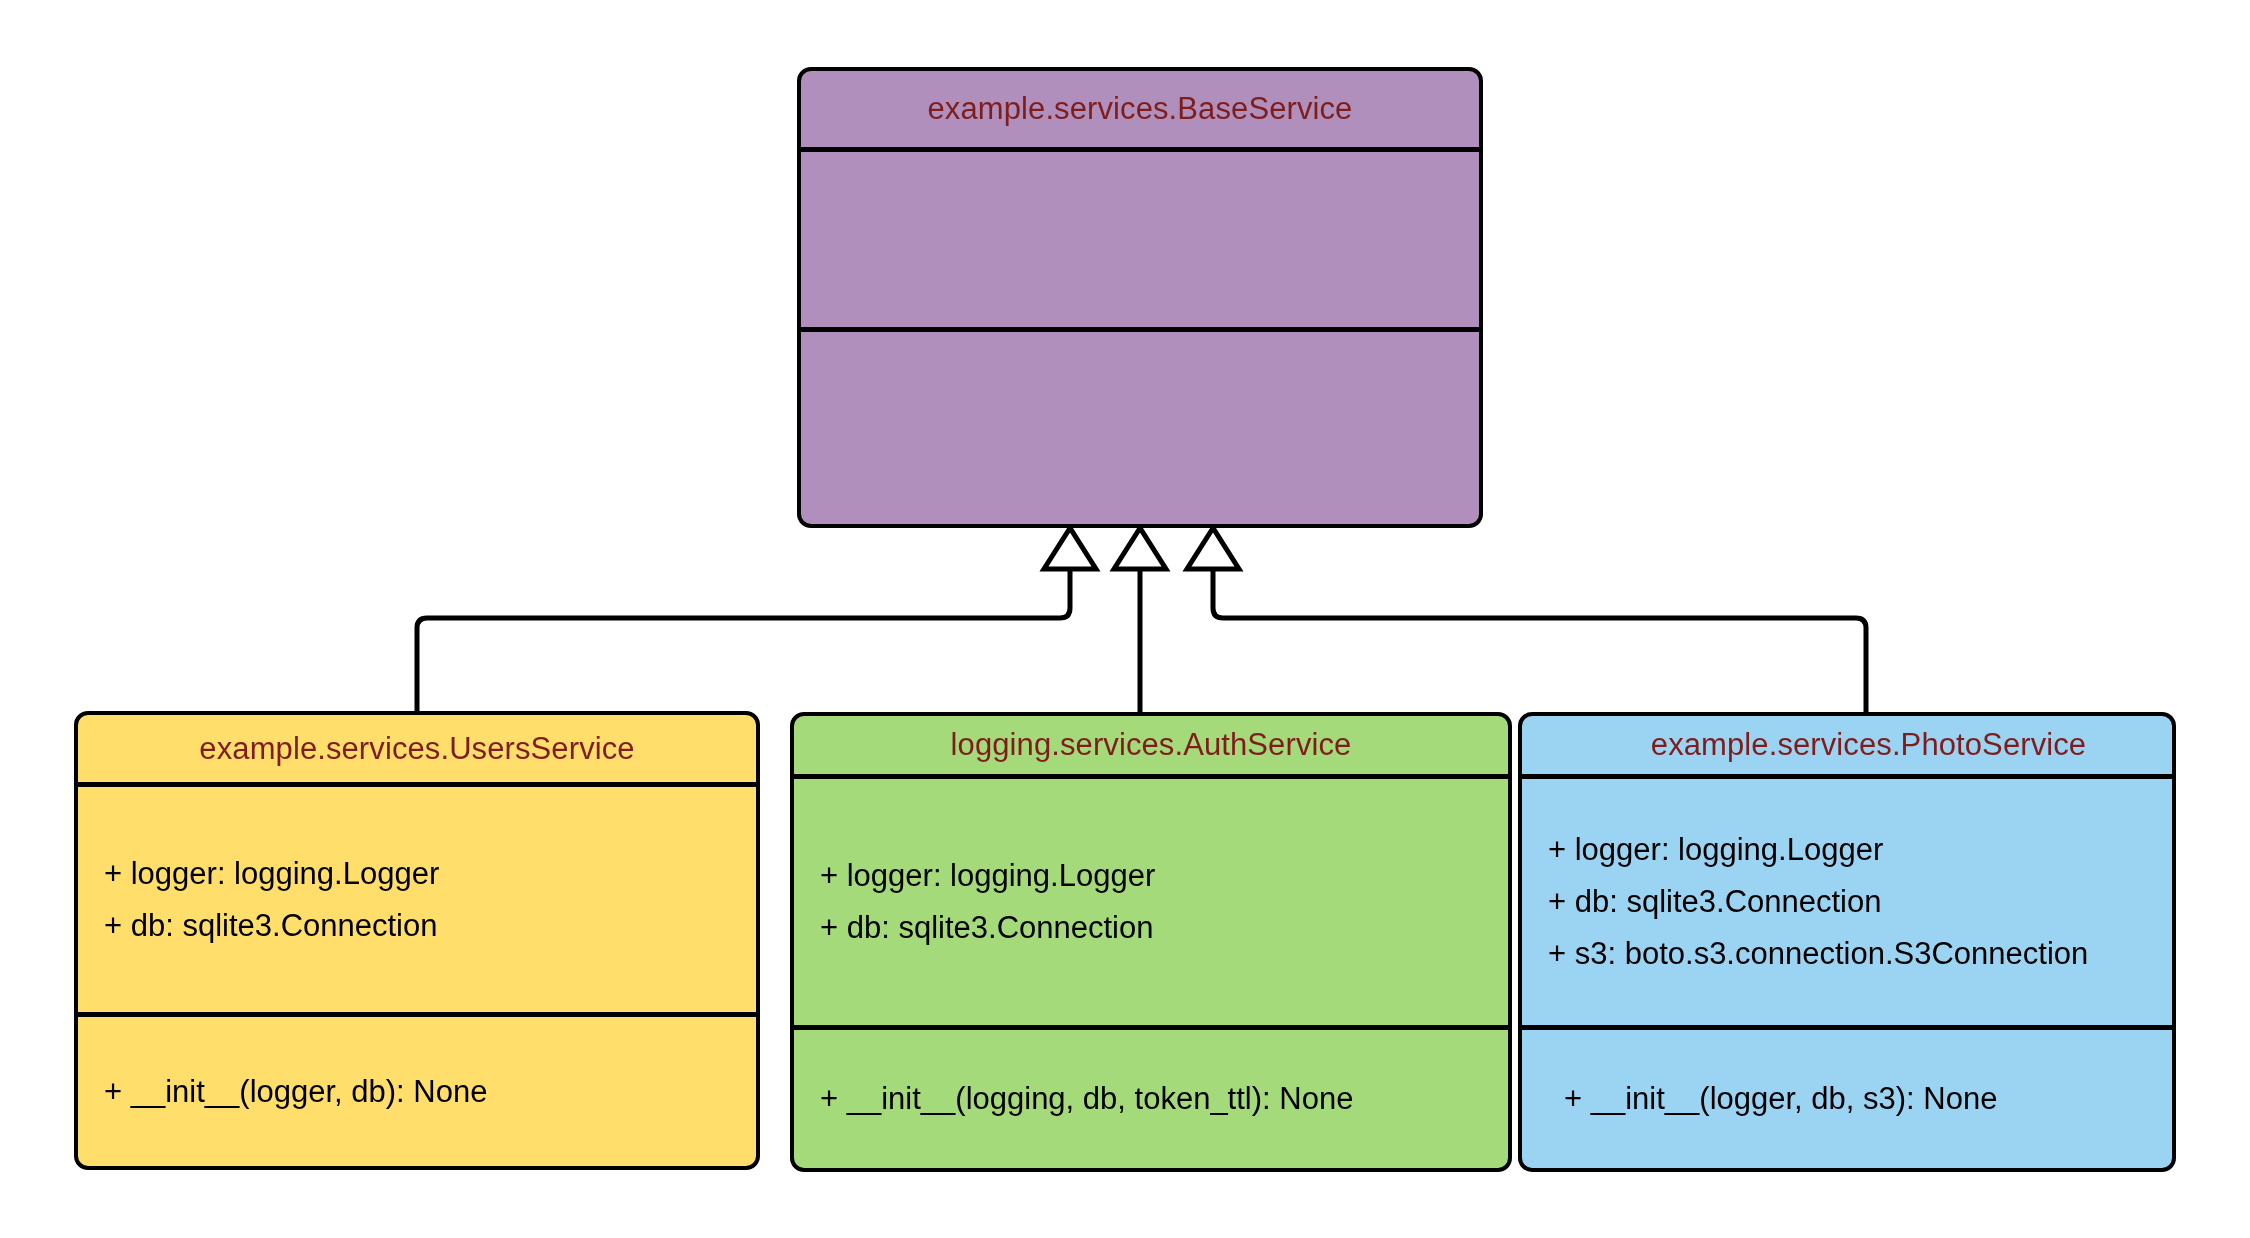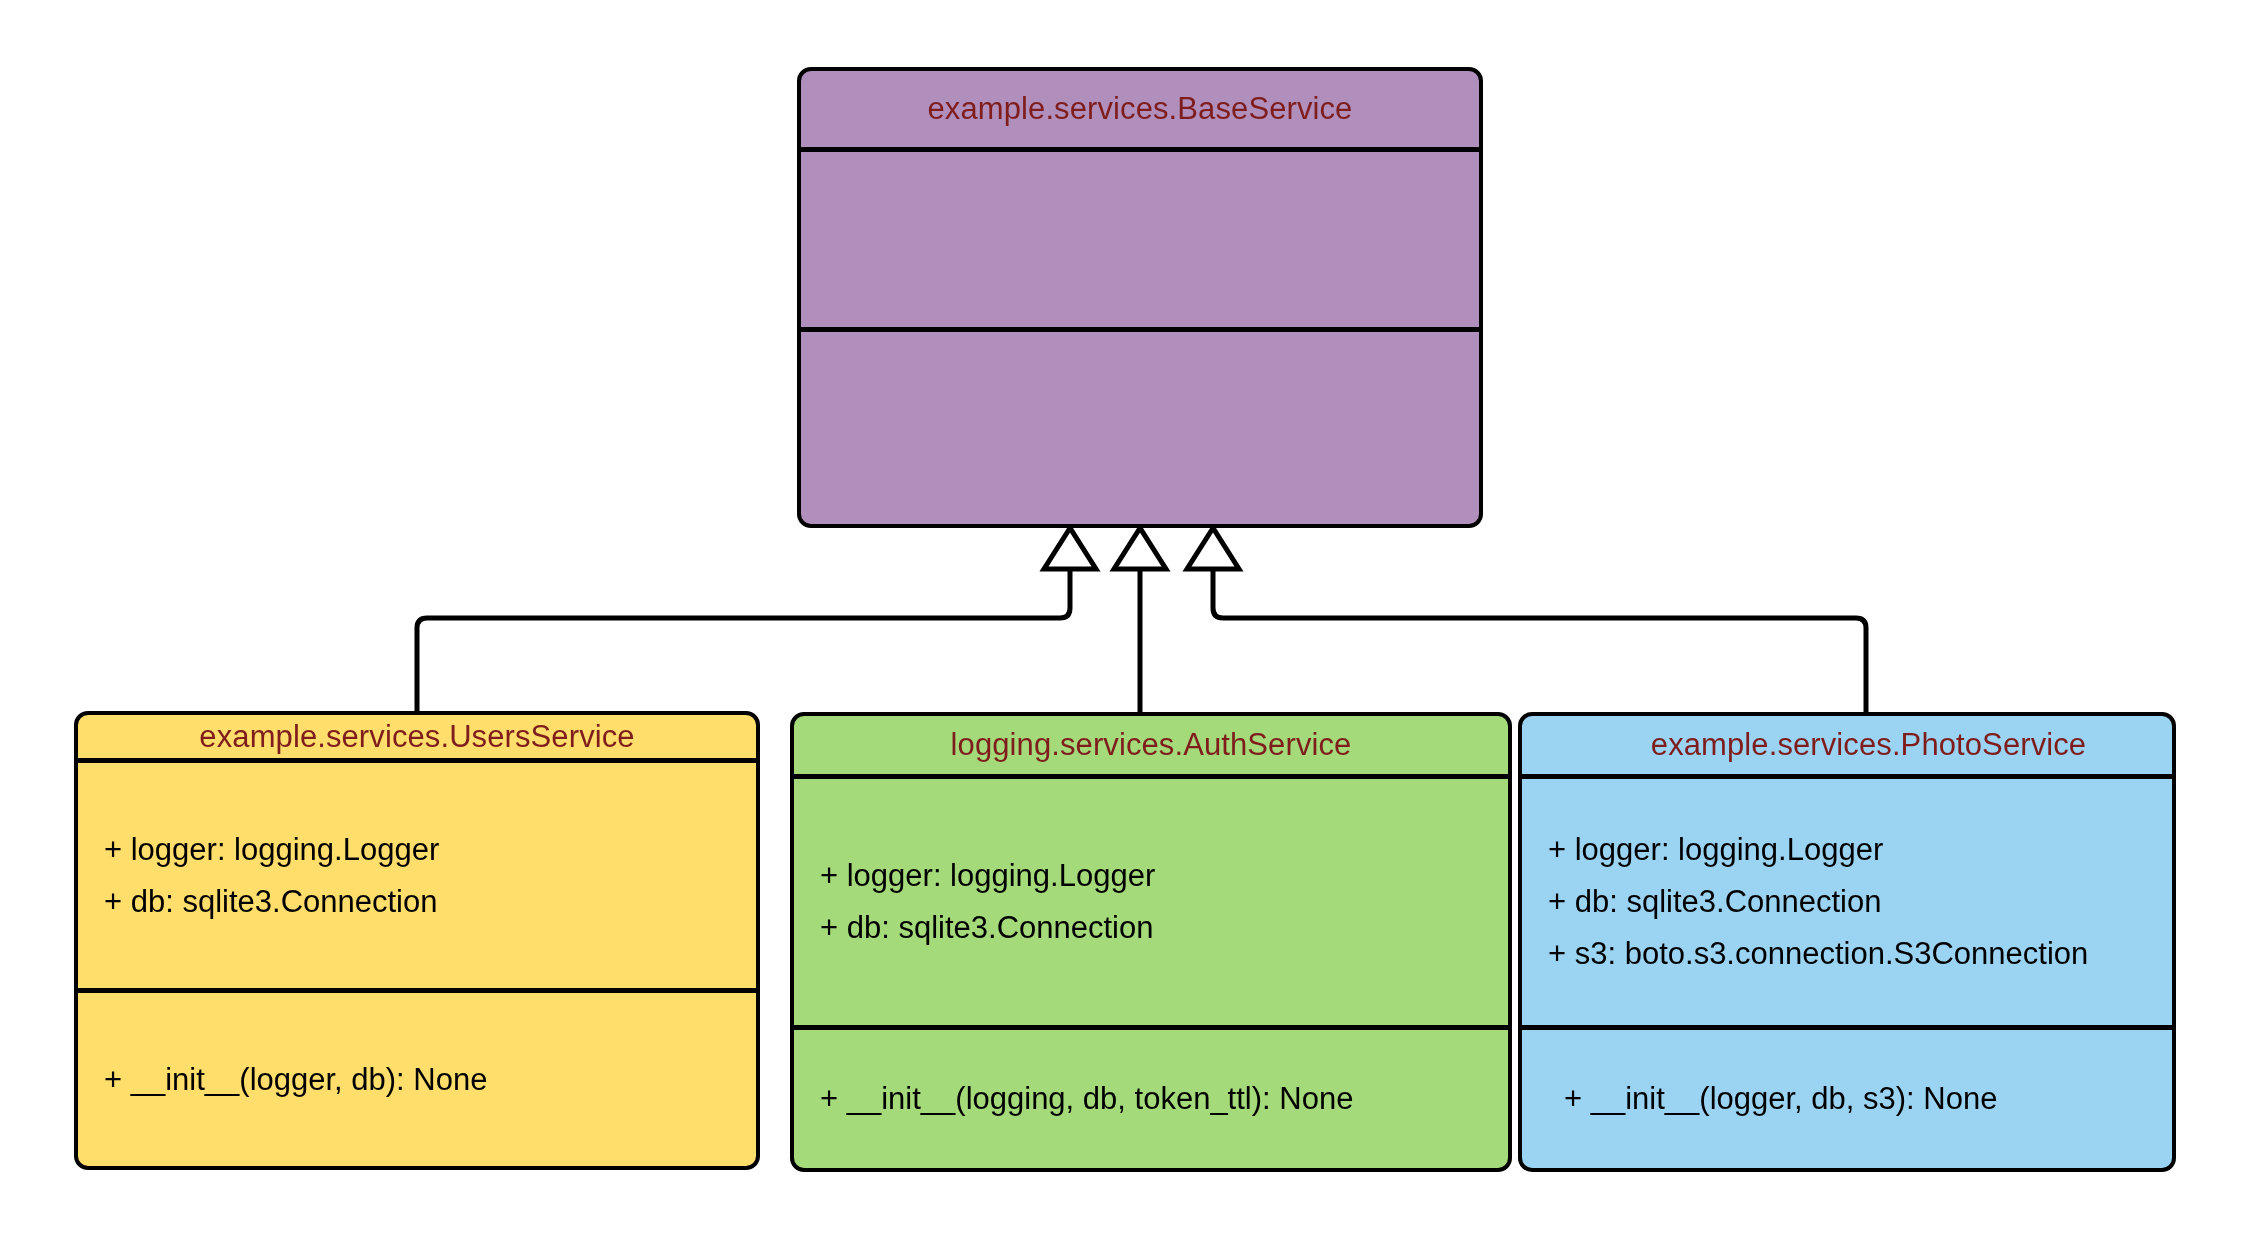--- a/index.html
+++ b/index.html
@@ -81,21 +81,21 @@
   #class-base .compartment.attrs   { height: 180px; }
   #class-base .compartment.methods { flex: 1 1 auto; }
 
   #class-users {
     left: 74px;
     top: 711px;
     width: 686px;
     height: 459px;
     background: #ffde6b;
   }
-  #class-users .compartment.title   { height: 48px; justify-content: center; }
+  #class-users .compartment.title   { height: 72px; justify-content: center; }
   #class-users .compartment.attrs   { height: 230px; }
   #class-users .compartment.methods { flex: 1 1 auto; }
 
   #class-auth {
     left: 790px;
     top: 712px;
     width: 722px;
     height: 460px;
     background: #a4da79;
   }

